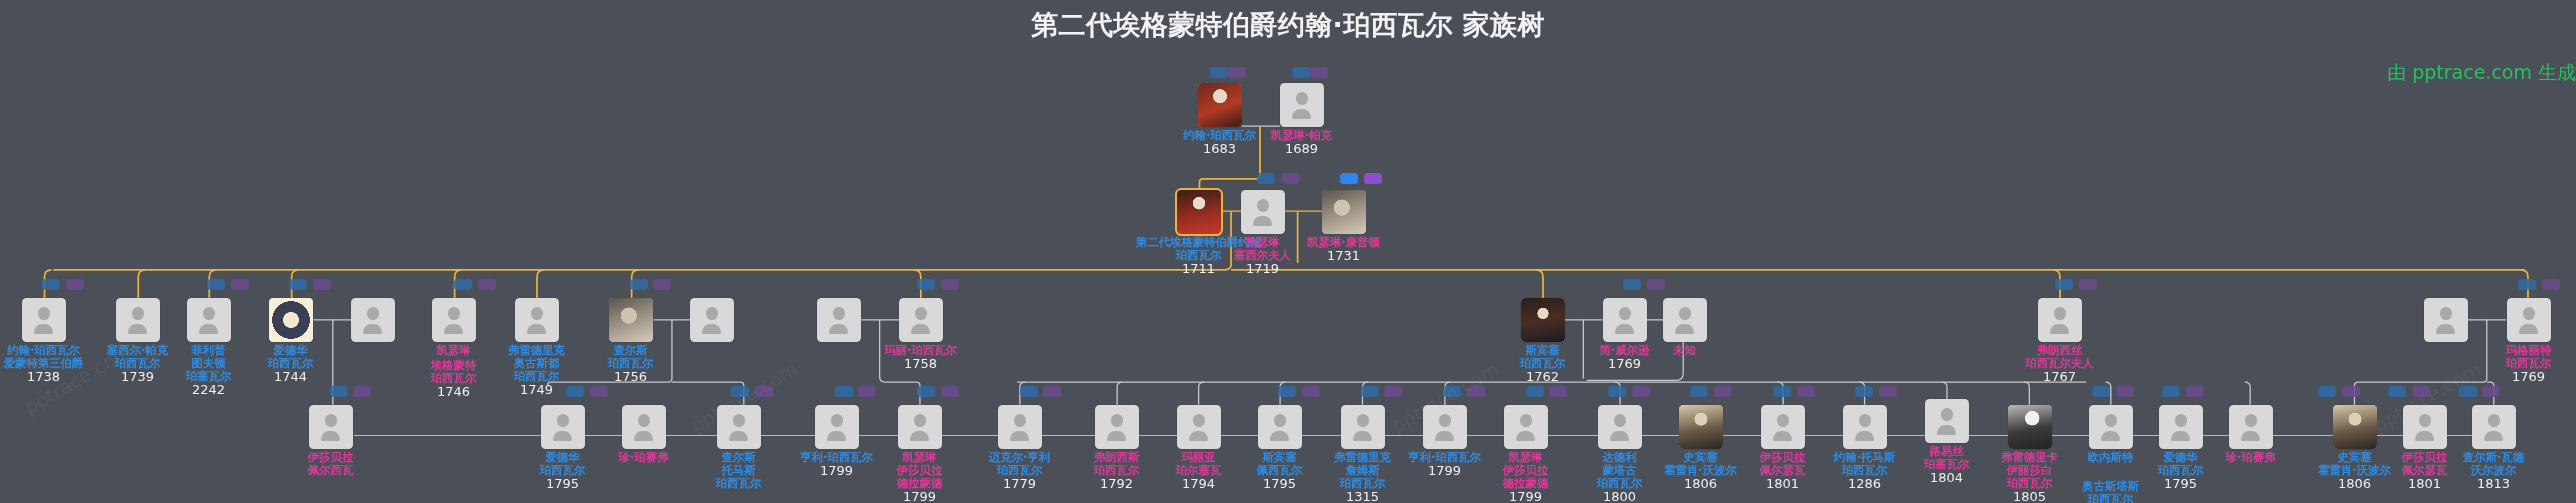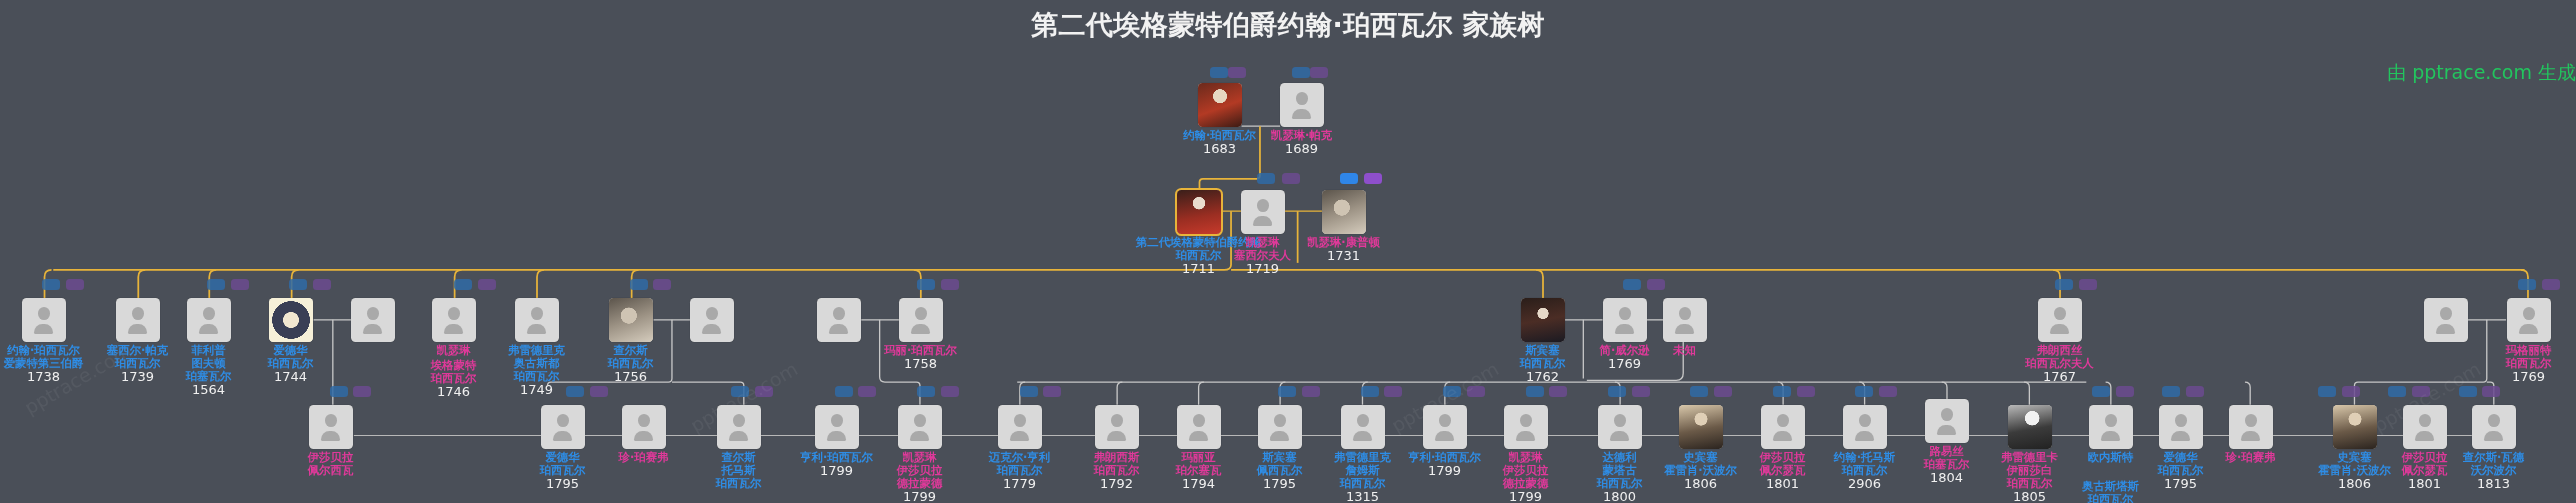--- a/index.html
+++ b/index.html
@@ -252,21 +252,21 @@
       <div class="year">1739</div>
     </div>
     <div class="node" style="left: 209px; top: 298px;">
       <div class="card">
         <div class="avatar-head"></div>
         <div class="avatar-body"></div>
       </div>
       <div class="name m">菲利普</div>
       <div class="name m" style="margin-top: 0px;">图夫顿</div>
       <div class="name m" style="margin-top: 0px;">珀塞瓦尔</div>
-      <div class="year">1564</div>
+      <div class="year">2242</div>
     </div>
     <div class="node" style="left: 291px; top: 298px;">
       <div class="card">
         <div class="photo p4"></div>
       </div>
       <div class="name m">爱德华</div>
       <div class="name m" style="margin-top: 0px;">珀西瓦尔</div>
       <div class="year">1744</div>
     </div>
     <div class="node" style="left: 373px; top: 298px;">
@@ -512,21 +512,21 @@
       <div class="name f" style="margin-top: 0px;">佩尔瑟瓦</div>
       <div class="year">1801</div>
     </div>
     <div class="node" style="left: 1865px; top: 405px;">
       <div class="card">
         <div class="avatar-head"></div>
         <div class="avatar-body"></div>
       </div>
       <div class="name m">约翰·托马斯</div>
       <div class="name m" style="margin-top: 0px;">珀西瓦尔</div>
-      <div class="year">2906</div>
+      <div class="year">1286</div>
     </div>
     <div class="node" style="left: 1947px; top: 399px;">
       <div class="card">
         <div class="avatar-head"></div>
         <div class="avatar-body"></div>
       </div>
       <div class="name f">路易丝</div>
       <div class="name f" style="margin-top: 0px;">珀塞瓦尔</div>
       <div class="year">1804</div>
     </div>

